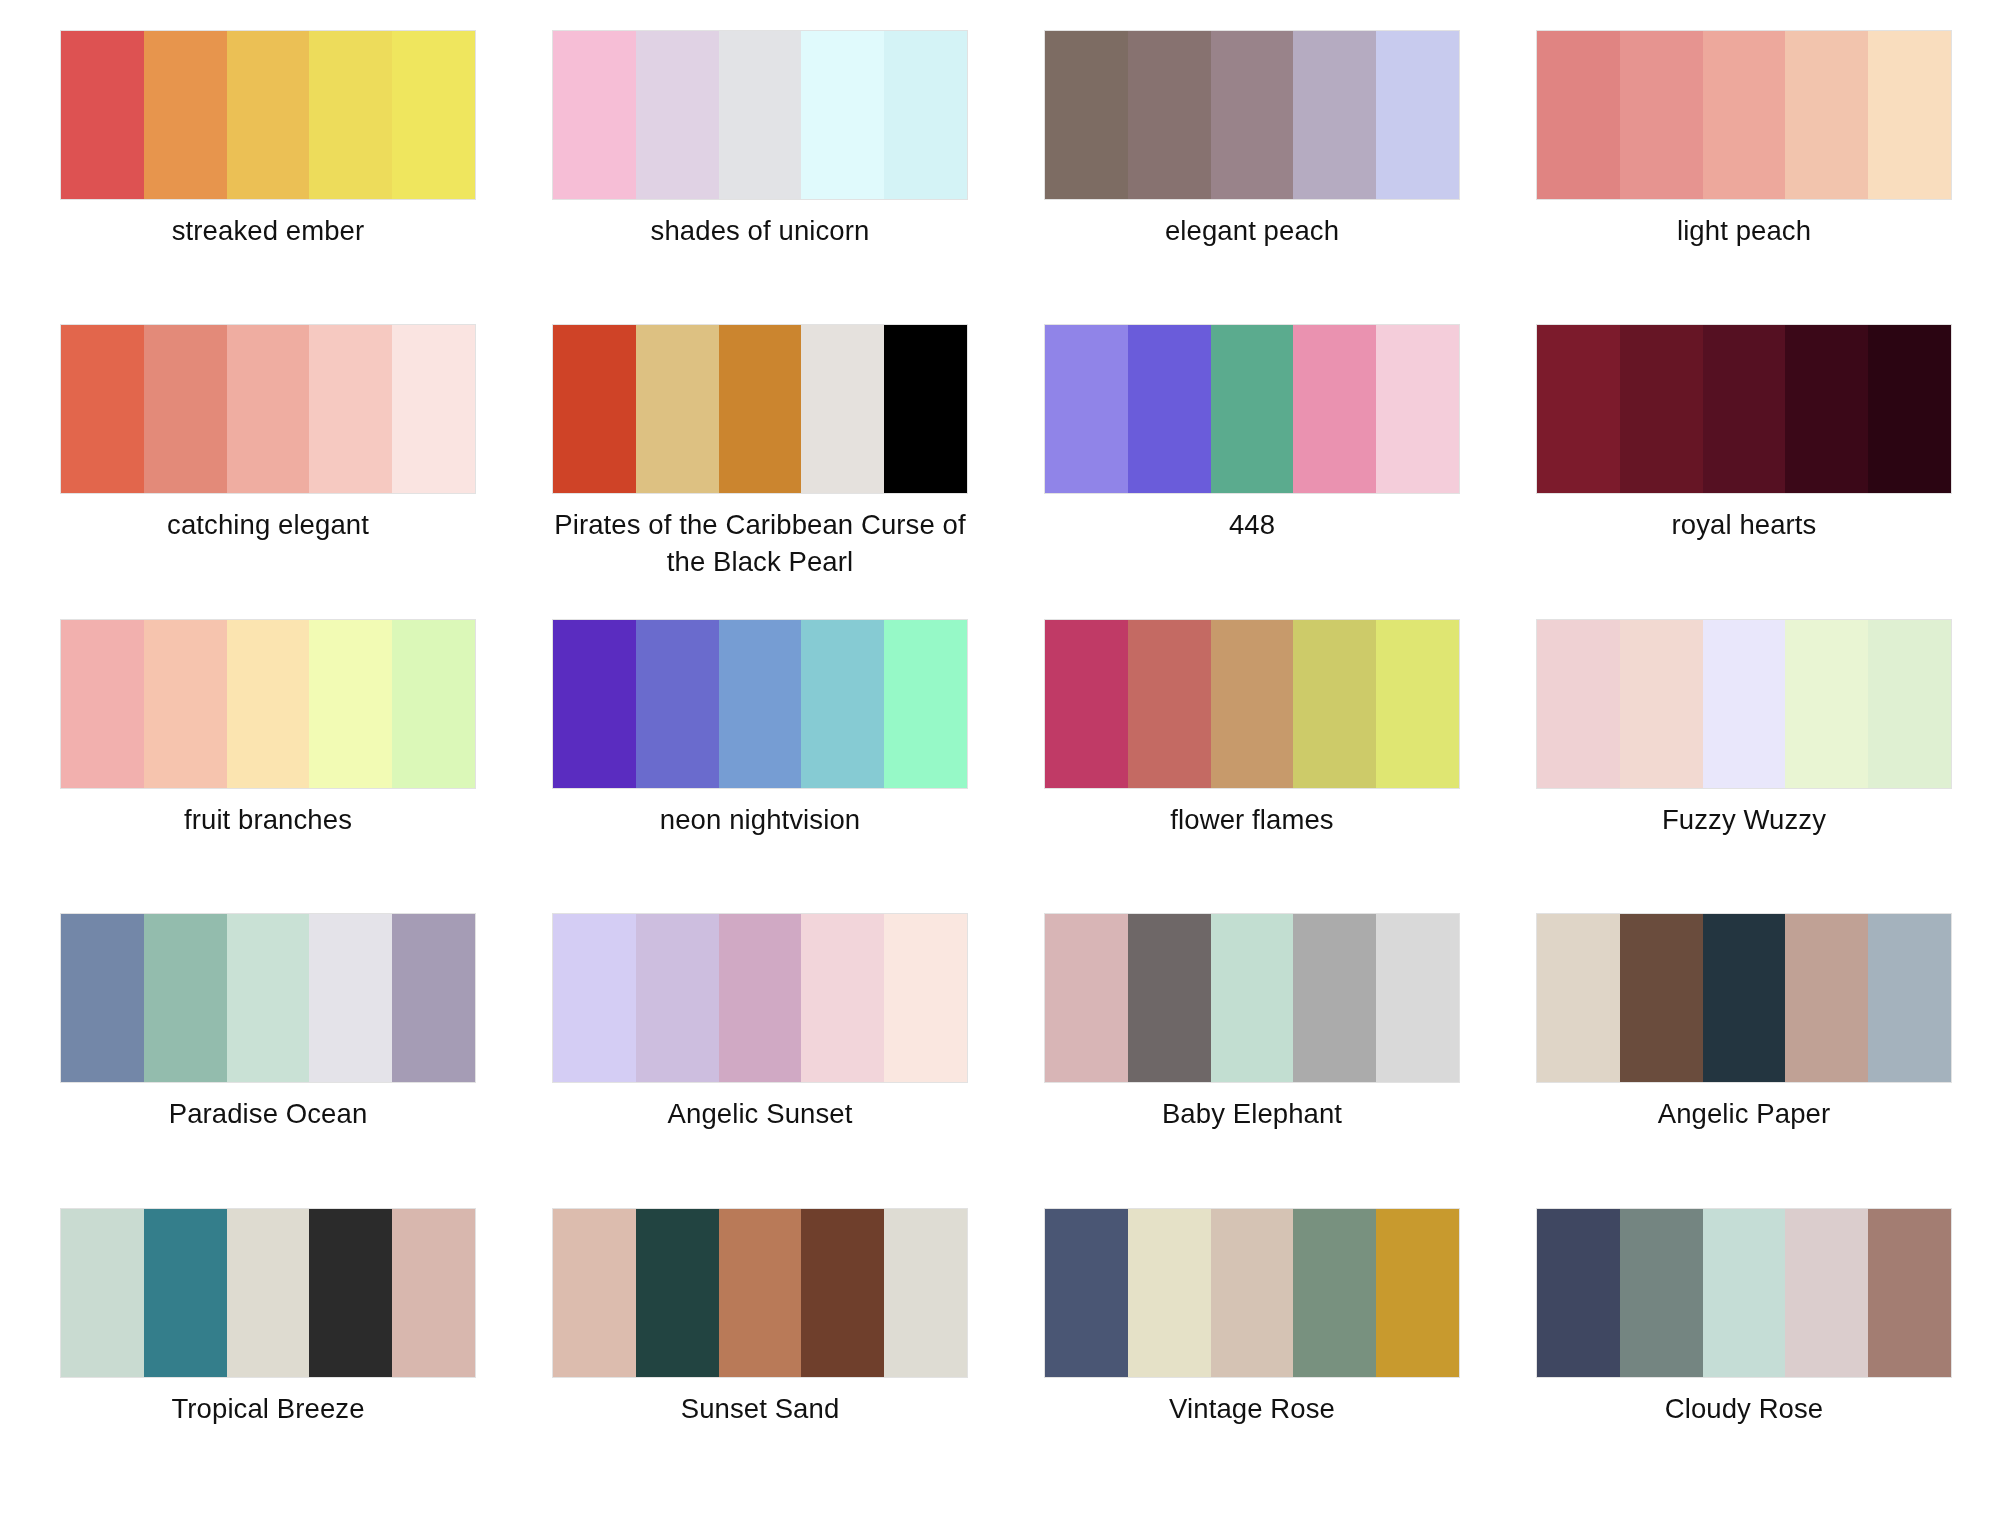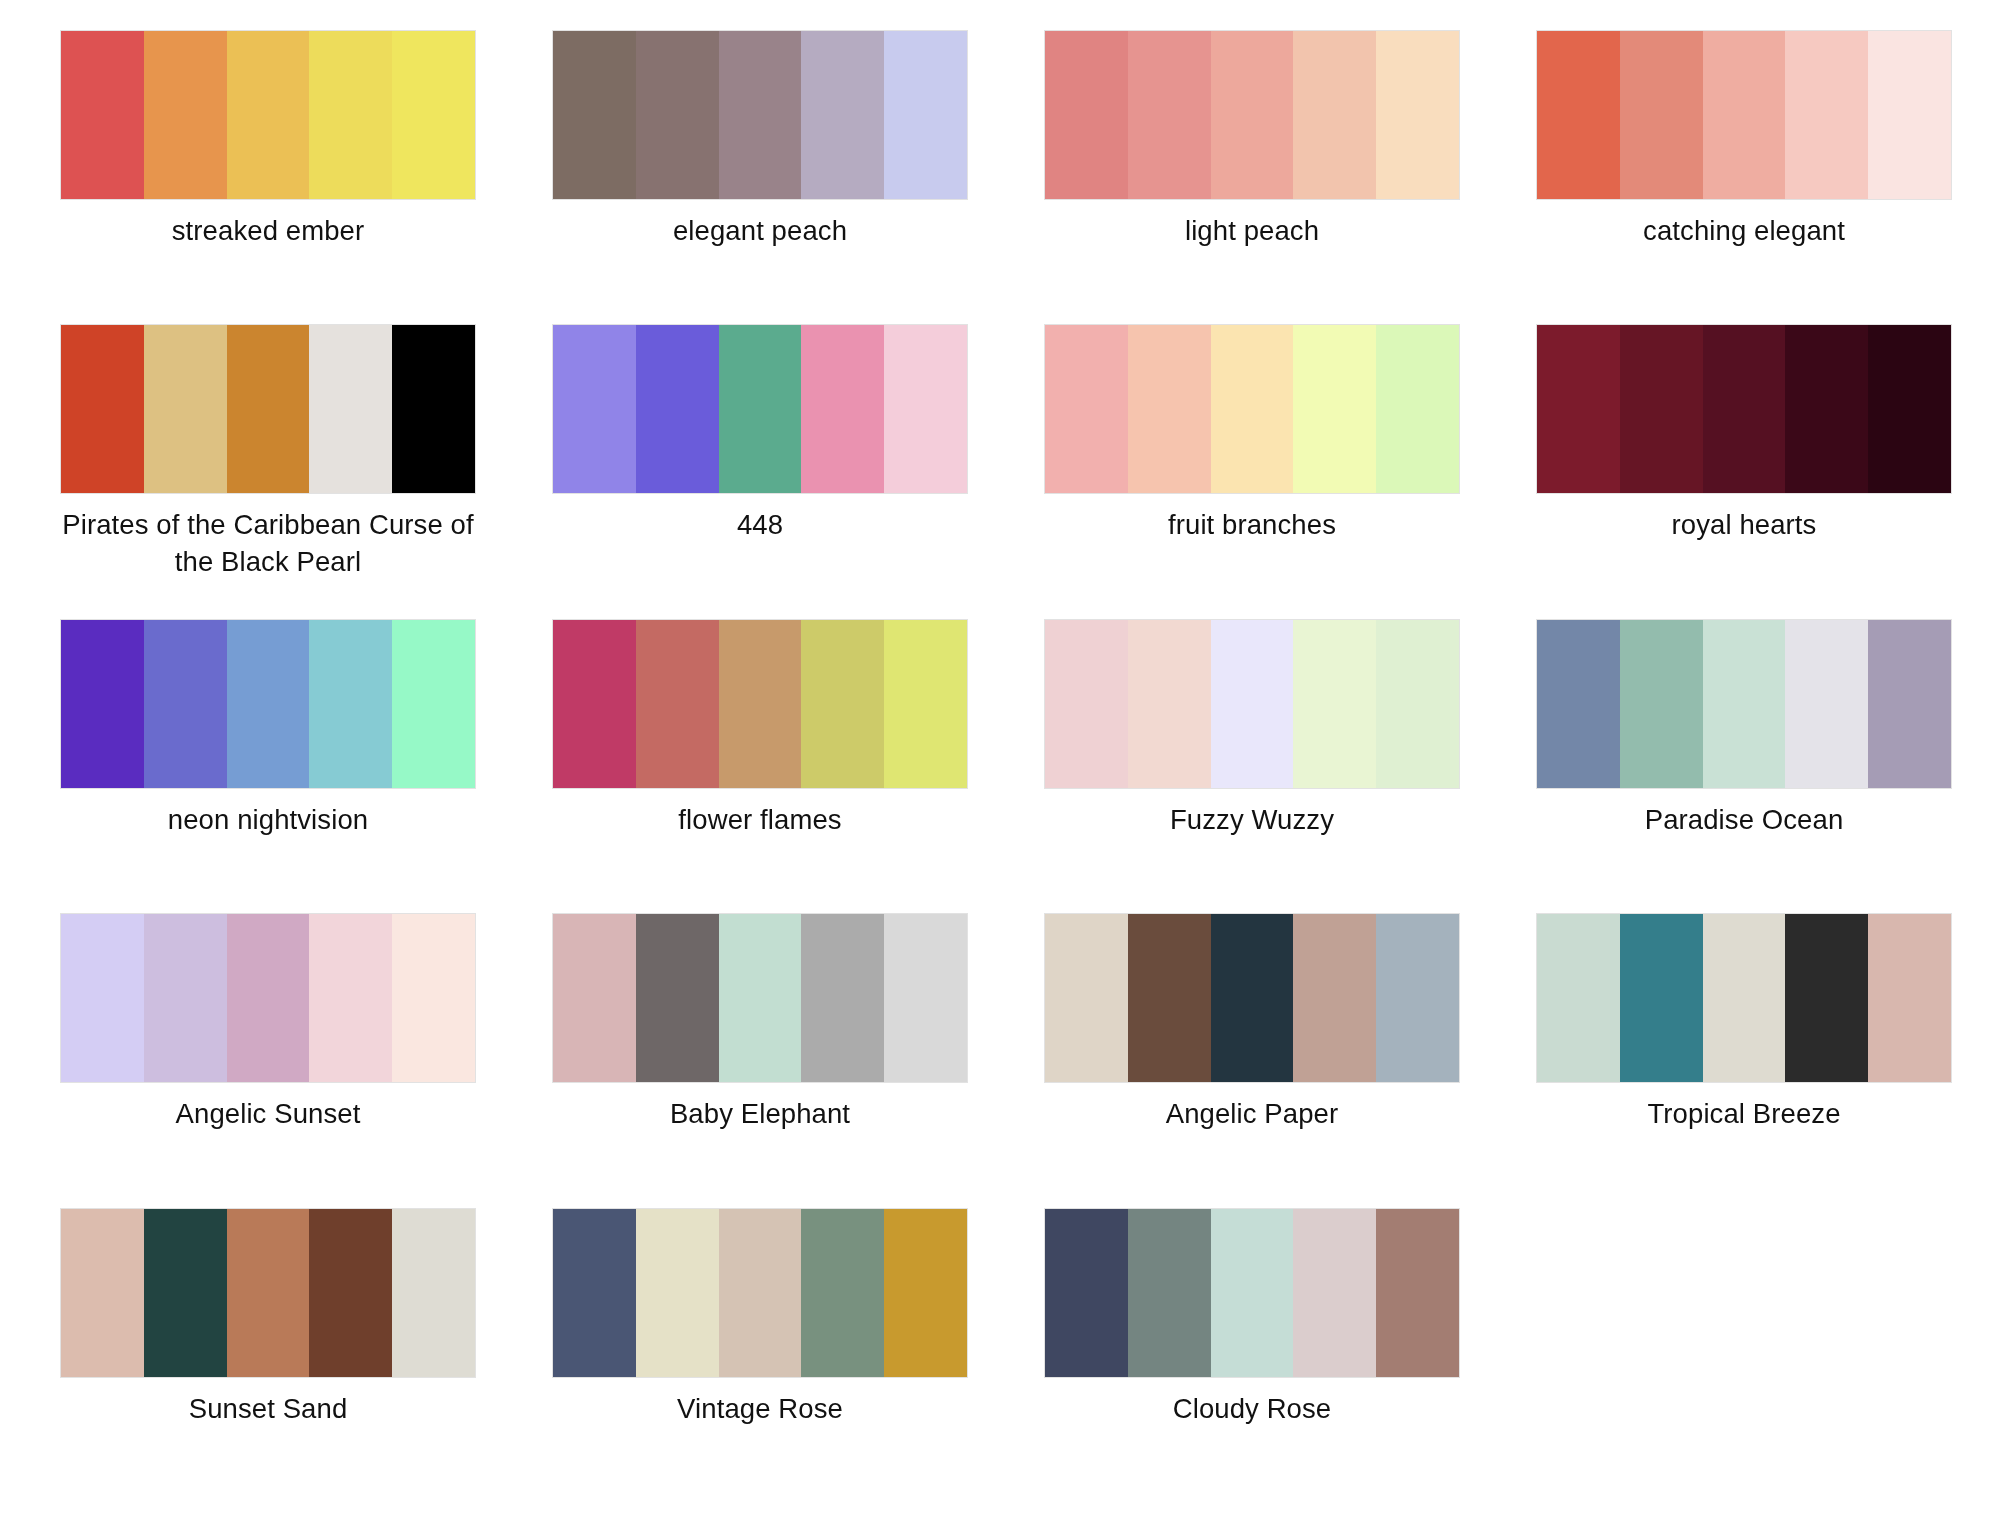--- a/index.html
+++ b/index.html
@@ -73,20 +73,30 @@
         <div class="swatch" style="background-color: rgb(221, 82, 82);"></div>
         <div class="swatch" style="background-color: rgb(231, 149, 77);"></div>
         <div class="swatch" style="background-color: rgb(235, 192, 85);"></div>
         <div class="swatch" style="background-color: rgb(237, 220, 91);"></div>
         <div class="swatch" style="background-color: rgb(239, 230, 94);"></div>
       </div>
       <div class="palette-label">streaked ember</div>
     </div>
     <div class="palette-cell">
       <div class="swatch-strip">
+        <div class="swatch" style="background-color: rgb(246, 190, 214);"></div>
+        <div class="swatch" style="background-color: rgb(224, 210, 228);"></div>
+        <div class="swatch" style="background-color: rgb(226, 227, 230);"></div>
+        <div class="swatch" style="background-color: rgb(224, 250, 252);"></div>
+        <div class="swatch" style="background-color: rgb(212, 243, 246);"></div>
+      </div>
+      <div class="palette-label">shades of unicorn</div>
+    </div>
+    <div class="palette-cell">
+      <div class="swatch-strip">
         <div class="swatch" style="background-color: rgb(125, 108, 99);"></div>
         <div class="swatch" style="background-color: rgb(135, 114, 112);"></div>
         <div class="swatch" style="background-color: rgb(153, 131, 138);"></div>
         <div class="swatch" style="background-color: rgb(181, 171, 193);"></div>
         <div class="swatch" style="background-color: rgb(200, 203, 238);"></div>
       </div>
       <div class="palette-label">elegant peach</div>
     </div>
     <div class="palette-cell">
       <div class="swatch-strip">
@@ -123,40 +133,40 @@
         <div class="swatch" style="background-color: rgb(144, 132, 232);"></div>
         <div class="swatch" style="background-color: rgb(106, 92, 218);"></div>
         <div class="swatch" style="background-color: rgb(91, 171, 142);"></div>
         <div class="swatch" style="background-color: rgb(234, 146, 176);"></div>
         <div class="swatch" style="background-color: rgb(244, 205, 218);"></div>
       </div>
       <div class="palette-label">448</div>
     </div>
     <div class="palette-cell">
       <div class="swatch-strip">
+        <div class="swatch" style="background-color: rgb(124, 27, 44);"></div>
+        <div class="swatch" style="background-color: rgb(102, 21, 37);"></div>
+        <div class="swatch" style="background-color: rgb(85, 16, 34);"></div>
+        <div class="swatch" style="background-color: rgb(59, 8, 24);"></div>
+        <div class="swatch" style="background-color: rgb(43, 5, 18);"></div>
+      </div>
+      <div class="palette-label">royal hearts</div>
+    </div>
+    <div class="palette-cell">
+      <div class="swatch-strip">
         <div class="swatch" style="background-color: rgb(242, 176, 174);"></div>
         <div class="swatch" style="background-color: rgb(246, 196, 174);"></div>
         <div class="swatch" style="background-color: rgb(251, 228, 176);"></div>
         <div class="swatch" style="background-color: rgb(242, 251, 180);"></div>
         <div class="swatch" style="background-color: rgb(219, 248, 184);"></div>
       </div>
       <div class="palette-label">fruit branches</div>
     </div>
     <div class="palette-cell">
       <div class="swatch-strip">
-        <div class="swatch" style="background-color: rgb(124, 27, 44);"></div>
-        <div class="swatch" style="background-color: rgb(102, 21, 37);"></div>
-        <div class="swatch" style="background-color: rgb(85, 16, 34);"></div>
-        <div class="swatch" style="background-color: rgb(59, 8, 24);"></div>
-        <div class="swatch" style="background-color: rgb(43, 5, 18);"></div>
-      </div>
-      <div class="palette-label">royal hearts</div>
-    </div>
-    <div class="palette-cell">
-      <div class="swatch-strip">
         <div class="swatch" style="background-color: rgb(90, 44, 192);"></div>
         <div class="swatch" style="background-color: rgb(106, 107, 205);"></div>
         <div class="swatch" style="background-color: rgb(118, 157, 211);"></div>
         <div class="swatch" style="background-color: rgb(134, 203, 211);"></div>
         <div class="swatch" style="background-color: rgb(150, 249, 199);"></div>
       </div>
       <div class="palette-label">neon nightvision</div>
     </div>
     <div class="palette-cell">
       <div class="swatch-strip">

